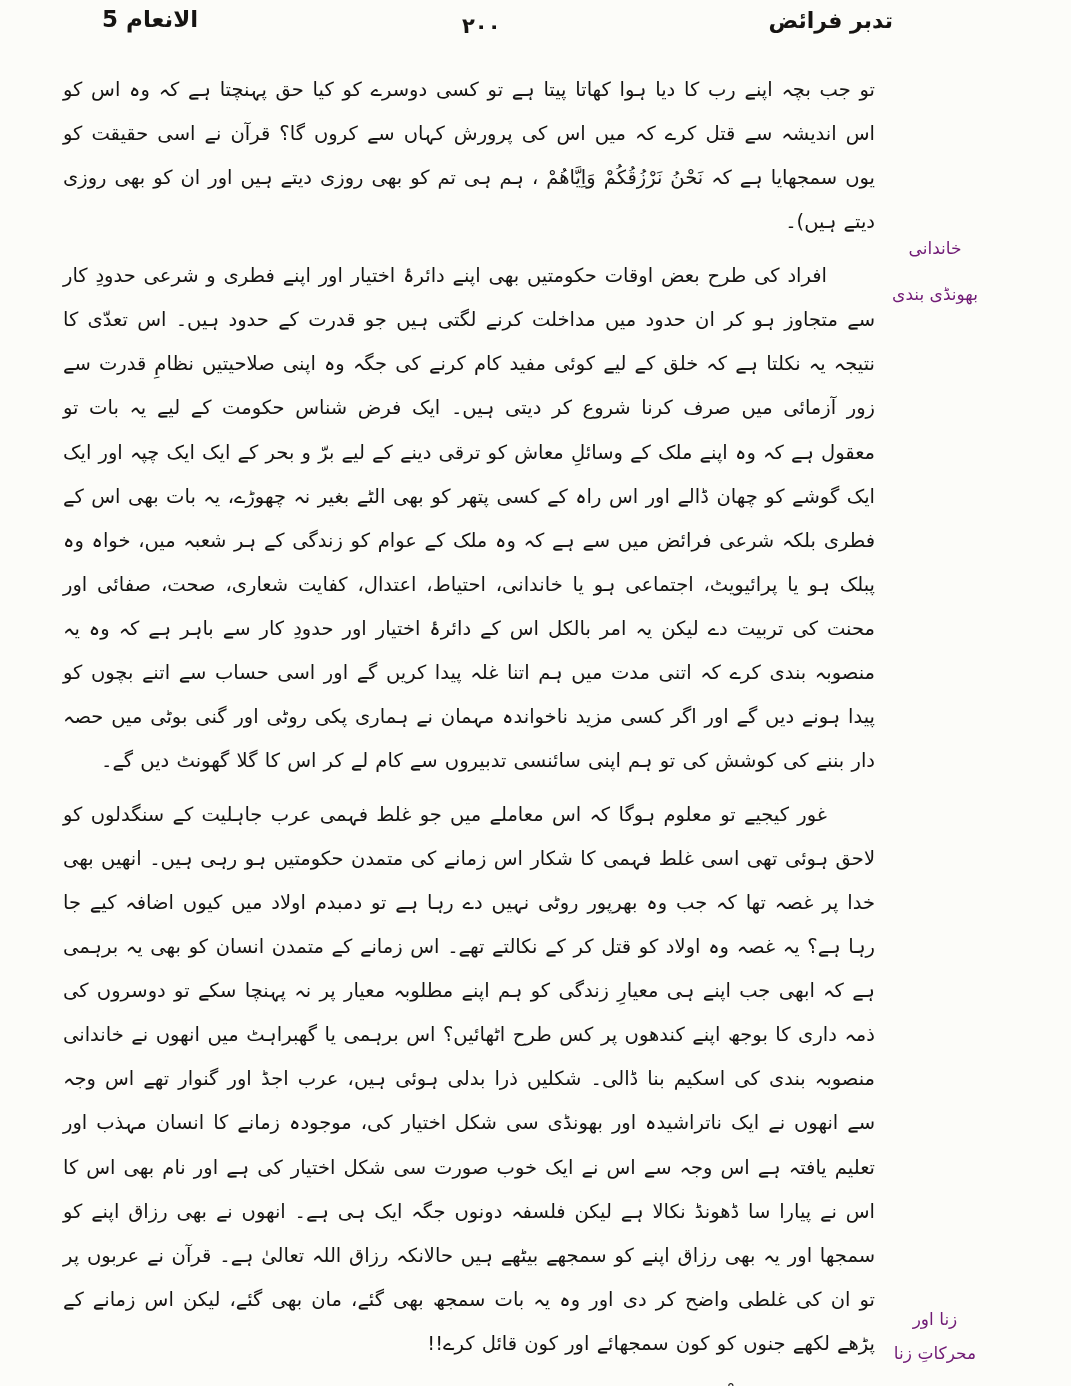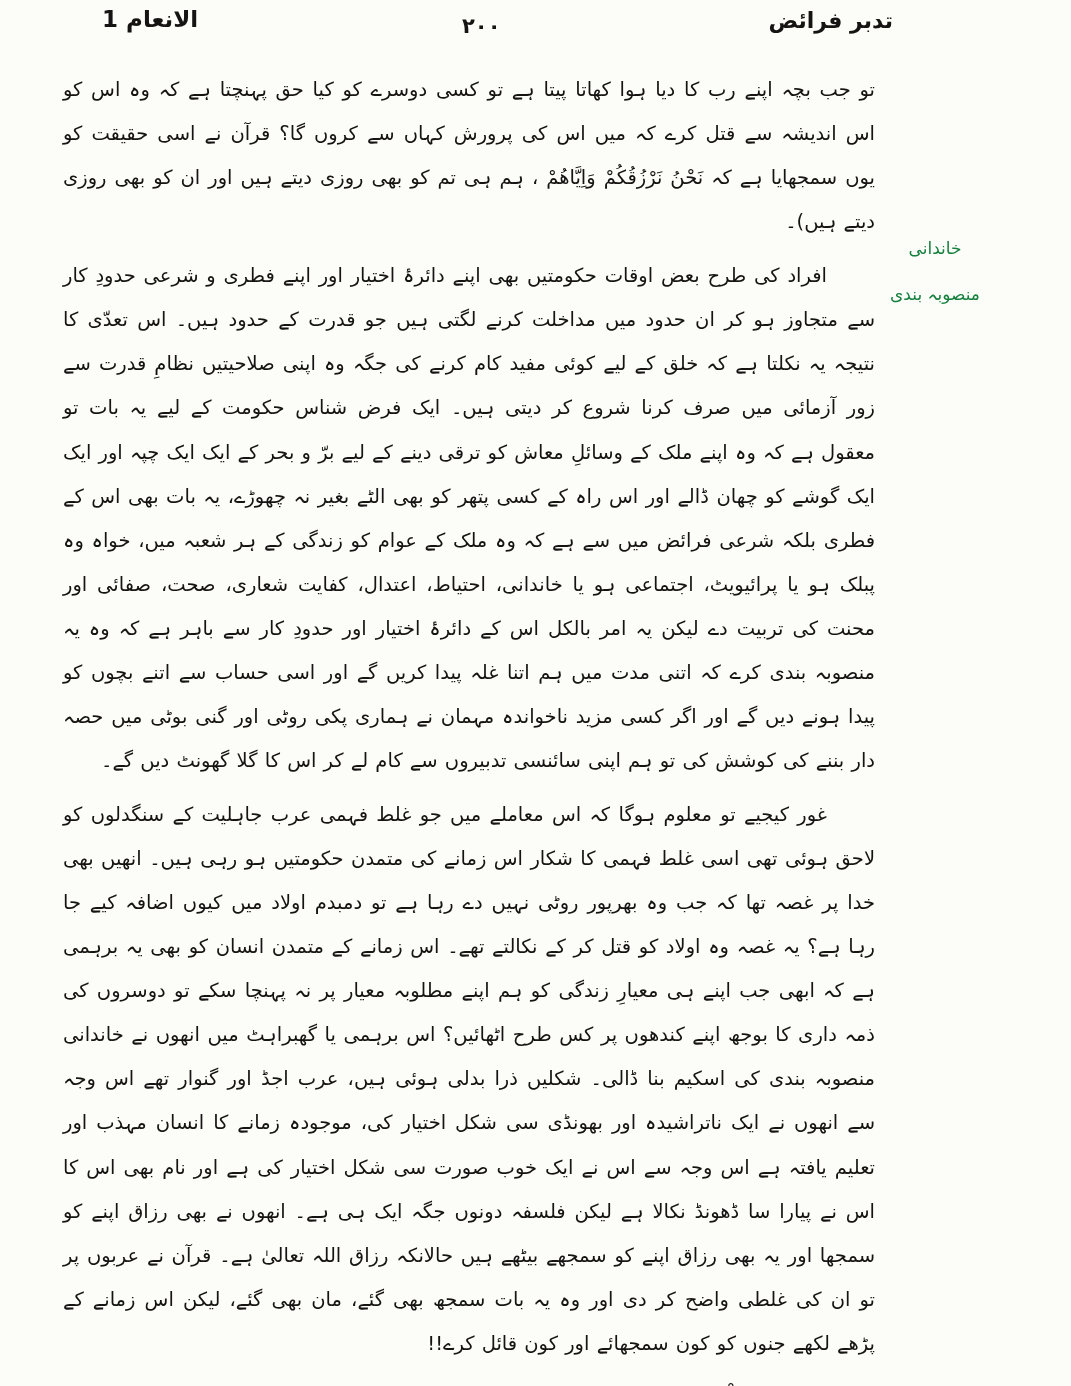--- a/index.html
+++ b/index.html
@@ -45,47 +45,51 @@
   .para.indent { text-indent: 48px; }
   .quran {
     font-weight: normal;
     letter-spacing: 0.5px;
   }
   
   .note {
     position: absolute;
     text-align: center;
     font-size: 17px;
-    color: #15803d;
+    color: #701a75;
     white-space: nowrap;
   }
   .note span { display: block; }
   .note-1 { top: 226px; right: 58px; width: 156px; line-height: 2.7; }
   .note-2 { top: 1302px; right: 66px; width: 140px; line-height: 2.0; }
 </style>
 </head>
 <body>
 
 <div class="page">
 
   <div class="hdr-title">تدبر فرائض</div>
   <div class="hdr-page">۲۰۰</div>
-  <div class="hdr-section">الانعام 1</div>
+  <div class="hdr-section">الانعام 5</div>
 
   <div class="body-col">
 
     <p class="para"><span>تو جب بچہ اپنے رب کا دیا ہوا کھاتا پیتا ہے تو کسی دوسرے کو کیا حق پہنچتا ہے کہ وہ اس کو اس اندیشہ سے قتل کرے کہ میں اس کی پرورش کہاں سے کروں گا؟ قرآن نے اسی حقیقت کو یوں سمجھایا ہے کہ </span><span class="quran">نَحْنُ نَرْزُقُكُمْ وَاِيَّاهُمْ</span><span> ، ہم ہی تم کو بھی روزی دیتے ہیں اور ان کو بھی روزی دیتے ہیں)۔</span></p>
 
     <p class="para indent">افراد کی طرح بعض اوقات حکومتیں بھی اپنے دائرۂ اختیار اور اپنے فطری و شرعی حدودِ کار سے متجاوز ہو کر ان حدود میں مداخلت کرنے لگتی ہیں جو قدرت کے حدود ہیں۔ اس تعدّی کا نتیجہ یہ نکلتا ہے کہ خلق کے لیے کوئی مفید کام کرنے کی جگہ وہ اپنی صلاحیتیں نظامِ قدرت سے زور آزمائی میں صرف کرنا شروع کر دیتی ہیں۔ ایک فرض شناس حکومت کے لیے یہ بات تو معقول ہے کہ وہ اپنے ملک کے وسائلِ معاش کو ترقی دینے کے لیے برّ و بحر کے ایک ایک چپہ اور ایک ایک گوشے کو چھان ڈالے اور اس راہ کے کسی پتھر کو بھی الٹے بغیر نہ چھوڑے، یہ بات بھی اس کے فطری بلکہ شرعی فرائض میں سے ہے کہ وہ ملک کے عوام کو زندگی کے ہر شعبہ میں، خواہ وہ پبلک ہو یا پرائیویٹ، اجتماعی ہو یا خاندانی، احتیاط، اعتدال، کفایت شعاری، صحت، صفائی اور محنت کی تربیت دے لیکن یہ امر بالکل اس کے دائرۂ اختیار اور حدودِ کار سے باہر ہے کہ وہ یہ منصوبہ بندی کرے کہ اتنی مدت میں ہم اتنا غلہ پیدا کریں گے اور اسی حساب سے اتنے بچوں کو پیدا ہونے دیں گے اور اگر کسی مزید ناخواندہ مہمان نے ہماری پکی روٹی اور گنی بوٹی میں حصہ دار بننے کی کوشش کی تو ہم اپنی سائنسی تدبیروں سے کام لے کر اس کا گلا گھونٹ دیں گے۔</p>
 
     <p class="para indent">غور کیجیے تو معلوم ہوگا کہ اس معاملے میں جو غلط فہمی عرب جاہلیت کے سنگدلوں کو لاحق ہوئی تھی اسی غلط فہمی کا شکار اس زمانے کی متمدن حکومتیں ہو رہی ہیں۔ انھیں بھی خدا پر غصہ تھا کہ جب وہ بھرپور روٹی نہیں دے رہا ہے تو دمبدم اولاد میں کیوں اضافہ کیے جا رہا ہے؟ یہ غصہ وہ اولاد کو قتل کر کے نکالتے تھے۔ اس زمانے کے متمدن انسان کو بھی یہ برہمی ہے کہ ابھی جب اپنے ہی معیارِ زندگی کو ہم اپنے مطلوبہ معیار پر نہ پہنچا سکے تو دوسروں کی ذمہ داری کا بوجھ اپنے کندھوں پر کس طرح اٹھائیں؟ اس برہمی یا گھبراہٹ میں انھوں نے خاندانی منصوبہ بندی کی اسکیم بنا ڈالی۔ شکلیں ذرا بدلی ہوئی ہیں، عرب اجڈ اور گنوار تھے اس وجہ سے انھوں نے ایک ناتراشیدہ اور بھونڈی سی شکل اختیار کی، موجودہ زمانے کا انسان مہذب اور تعلیم یافتہ ہے اس وجہ سے اس نے ایک خوب صورت سی شکل اختیار کی ہے اور نام بھی اس کا اس نے پیارا سا ڈھونڈ نکالا ہے لیکن فلسفہ دونوں جگہ ایک ہی ہے۔ انھوں نے بھی رزاق اپنے کو سمجھا اور یہ بھی رزاق اپنے کو سمجھے بیٹھے ہیں حالانکہ رزاق اللہ تعالیٰ ہے۔ قرآن نے عربوں پر تو ان کی غلطی واضح کر دی اور وہ یہ بات سمجھ بھی گئے، مان بھی گئے، لیکن اس زمانے کے پڑھے لکھے جنوں کو کون سمجھائے اور کون قائل کرے!!</p>
 
     <p class="para indent"><span class="quran">وَلَا تَقْرَبُوا الْفَوَاحِشَ مَا ظَهَرَ مِنْهَا وَمَا بَطَنَ</span><span> ، ‘فواحش’ کے معنی کھلی ہوئی بے حیائی اور بدکاری کے ہیں،</span></p>
 
   </div>
 
   <div class="note note-1">
     <span>خاندانی</span>
-    <span>منصوبہ بندی</span>
+    <span>بھونڈی بندی</span>
   </div>
 
+  <div class="note note-2">
+    <span>زنا اور</span>
+    <span>محرکاتِ زنا</span>
+  </div>
 
 </div>
 
 </body></html>

